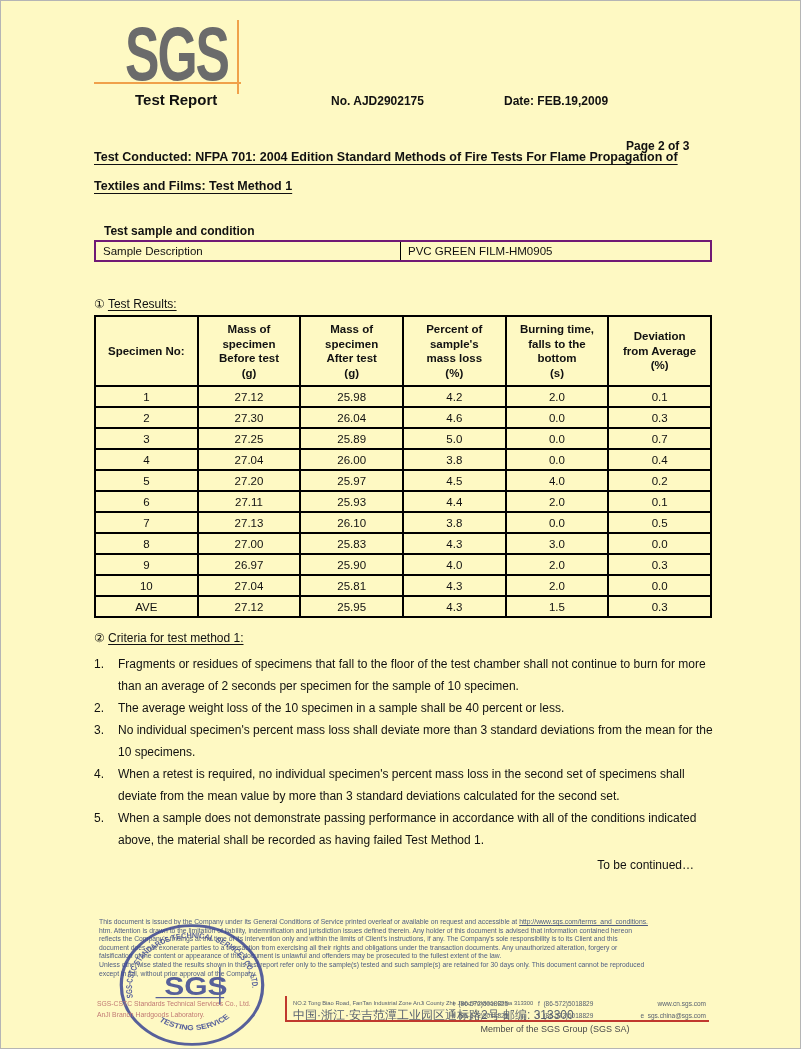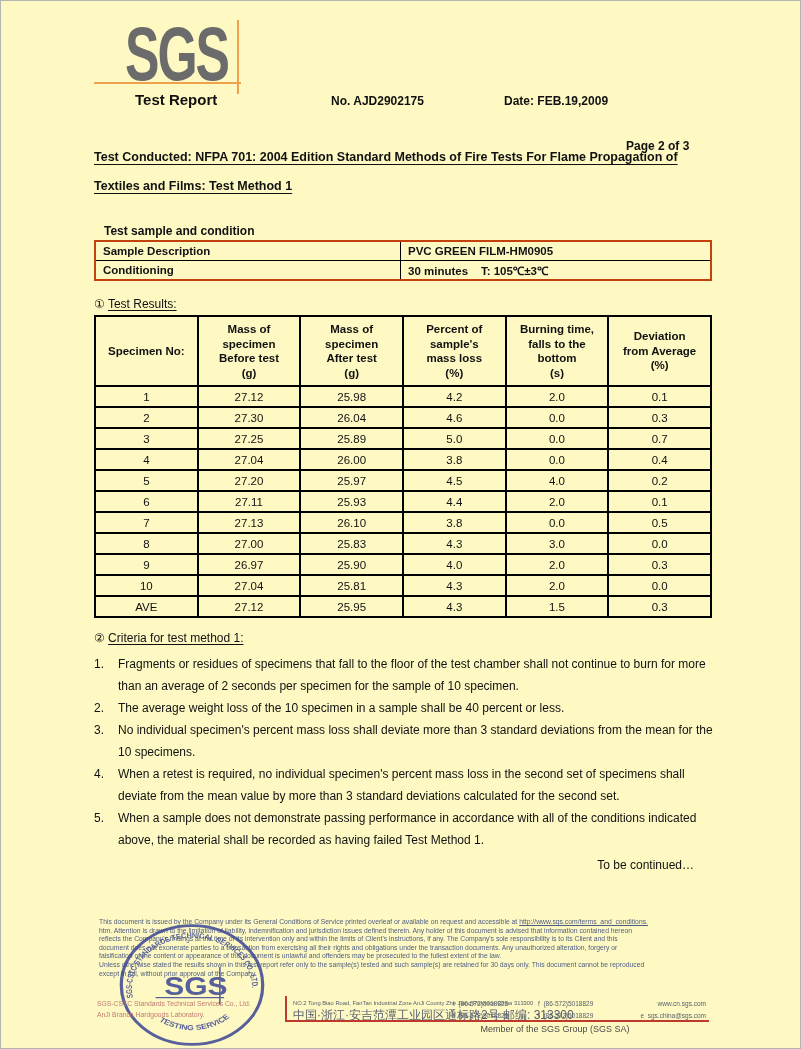--- a/index.html
+++ b/index.html
@@ -22,21 +22,21 @@
   
   .test-conducted { position:absolute; left:93px; top:142px; width:622px;
     font-size:12.5px; font-weight:bold; line-height:29px; }
   .test-conducted span { text-decoration:underline; text-underline-offset:3px; }
   
   .sample-heading { position:absolute; left:103px; top:223px; font-size:12px; font-weight:bold; }
   .sample-table { position:absolute; left:93px; top:239px; width:618px;
     border-collapse:collapse; font-size:11.5px; }
   .sample-table td { border:1px solid #000; height:18px; padding:0 0 0 7px; white-space:pre; }
   .sample-table tr td:first-child { width:49.6%; }
-  .sample-table { border:2px solid #c2410c;font-weight:bold; }
+  .sample-table { border:2px solid #701a75; }
   
   .results-heading { position:absolute; left:93px; top:296px; font-size:12px; }
   .underlined { text-decoration:underline; text-underline-offset:2px; }
   .results-table { position:absolute; left:93px; top:314px; width:618px;
     border-collapse:collapse; text-align:center; table-layout:fixed; }
   .results-table th { border:2px solid #000; font-size:11.5px; font-weight:bold;
     line-height:14.5px; white-space:pre-line; height:64px; vertical-align:middle; padding:2px 0; }
   .results-table td { border:2px solid #000; font-size:11.5px; height:19px; padding:0; }
   
   .criteria-heading { position:absolute; left:93px; top:630px; font-size:12px; }
@@ -84,24 +84,20 @@
     <span>Test Conducted: NFPA 701: 2004 Edition Standard Methods of Fire Tests For Flame Propagation of</span><br>
     <span>Textiles and Films: Test Method 1</span>
   </div>
 
   <div class="sample-heading">Test sample and condition</div>
   <table class="sample-table">
     <tbody>
         <tr>
       <td>Sample Description</td>
       <td>PVC GREEN FILM-HM0905</td>
-    </tr>
-    <tr>
-      <td>Conditioning</td>
-      <td>30 minutes    T: 105℃±3℃</td>
     </tr>
   </tbody>
     </table>
 
   <div class="results-heading">
     <span>①</span>
     <span class="underlined">Test Results:</span>
   </div>
   <table class="results-table">
     <thead>

